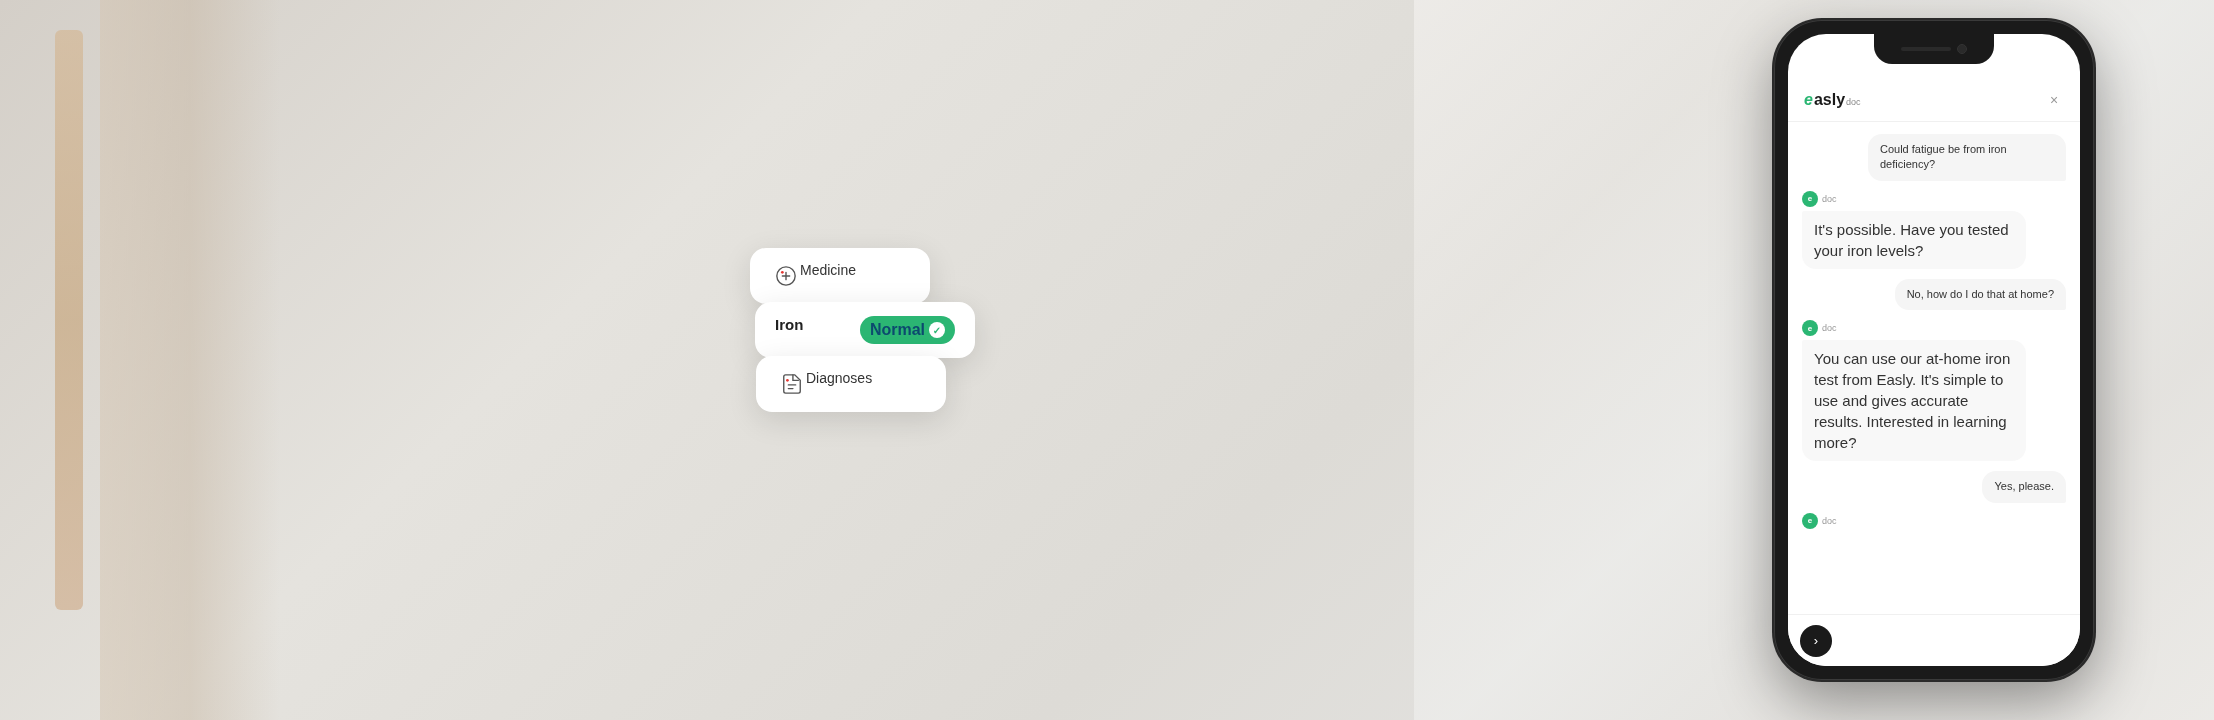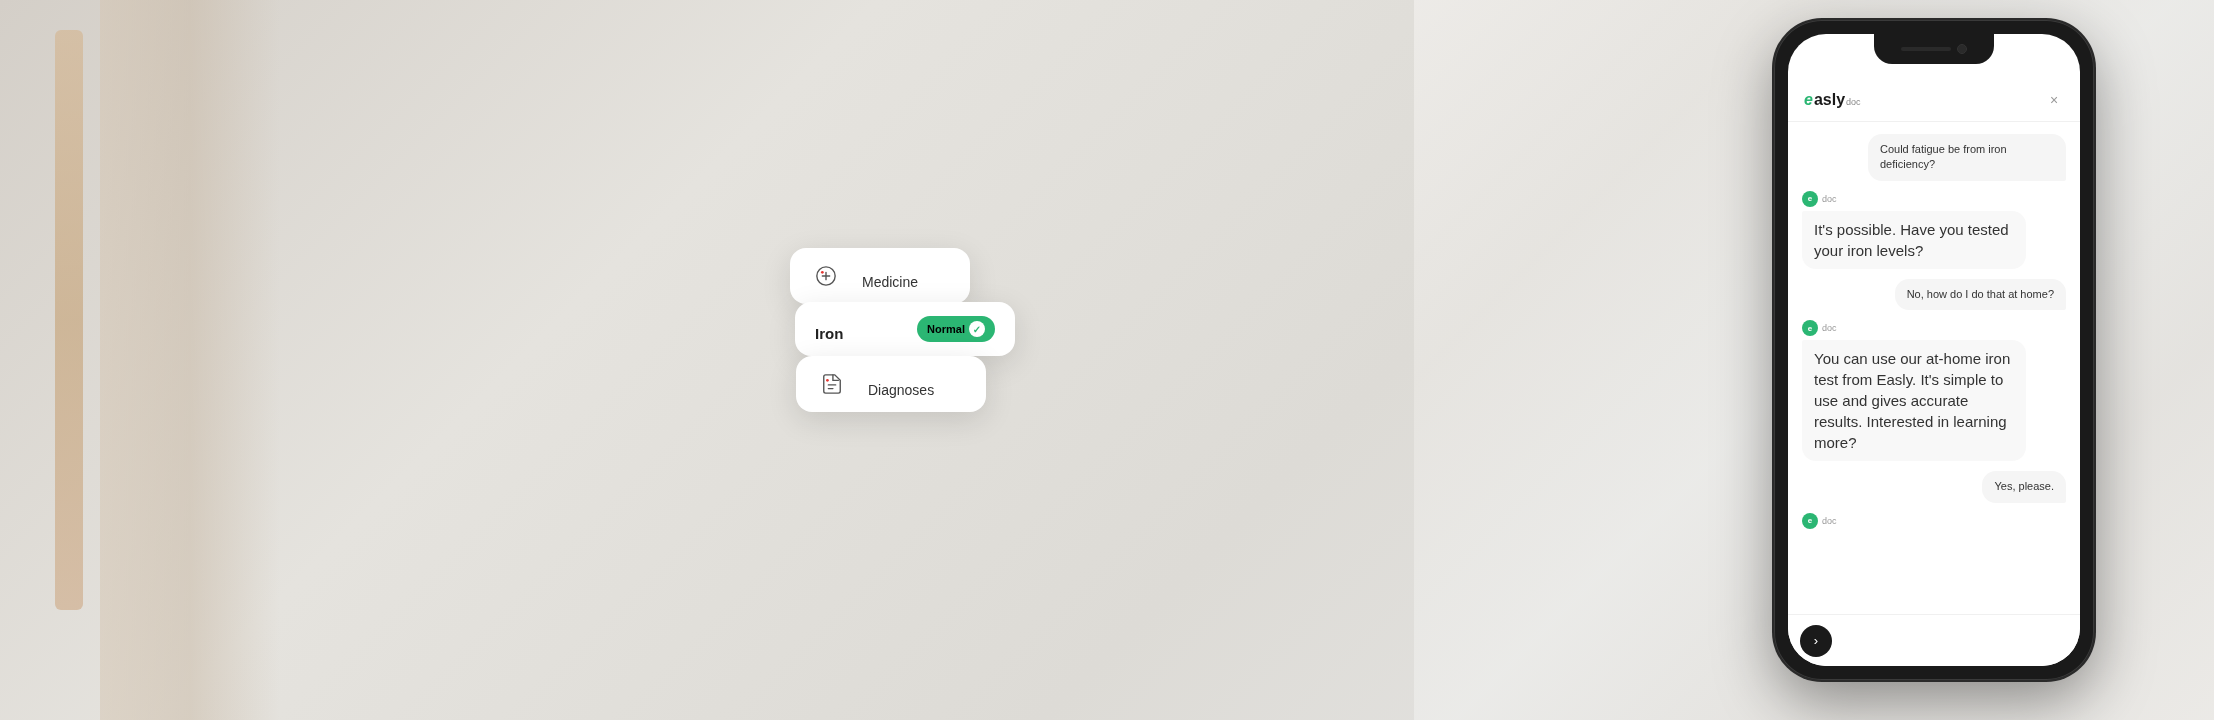--- a/index.html
+++ b/index.html
@@ -19,24 +19,23 @@
       overflow: hidden;
     }
 
     
     .floating-card {
       position: absolute;
       background: white;
       border-radius: 16px;
       box-shadow: 0 8px 30px rgba(0,0,0,0.12);
       display: flex;
-      align-items: flex-end;
-      gap: 22px;
+      align-items: flex-start;
+      gap: 0;
       padding: 14px 22px;
-      margin-left: 40px;
     }
 
     .card-medicine {
       left: 750px;
       top: 248px;
       width: 180px;
     }
 
     .card-iron {
       left: 755px;
@@ -69,22 +68,22 @@
 
     .iron-label {
       font-size: 15px;
       font-weight: 600;
       color: #222;
       flex: 1;
     }
 
     .normal-badge {
       background: #2bb673;
-      color: #000000;
-      font-size: 11px;
+      color: #0c4a6e;
+      font-size: 16px;
       font-weight: 600;
       padding: 5px 10px;
       border-radius: 20px;
       display: flex;
       align-items: center;
       gap: 4px;
     }
 
     .check-circle {
       width: 16px;

